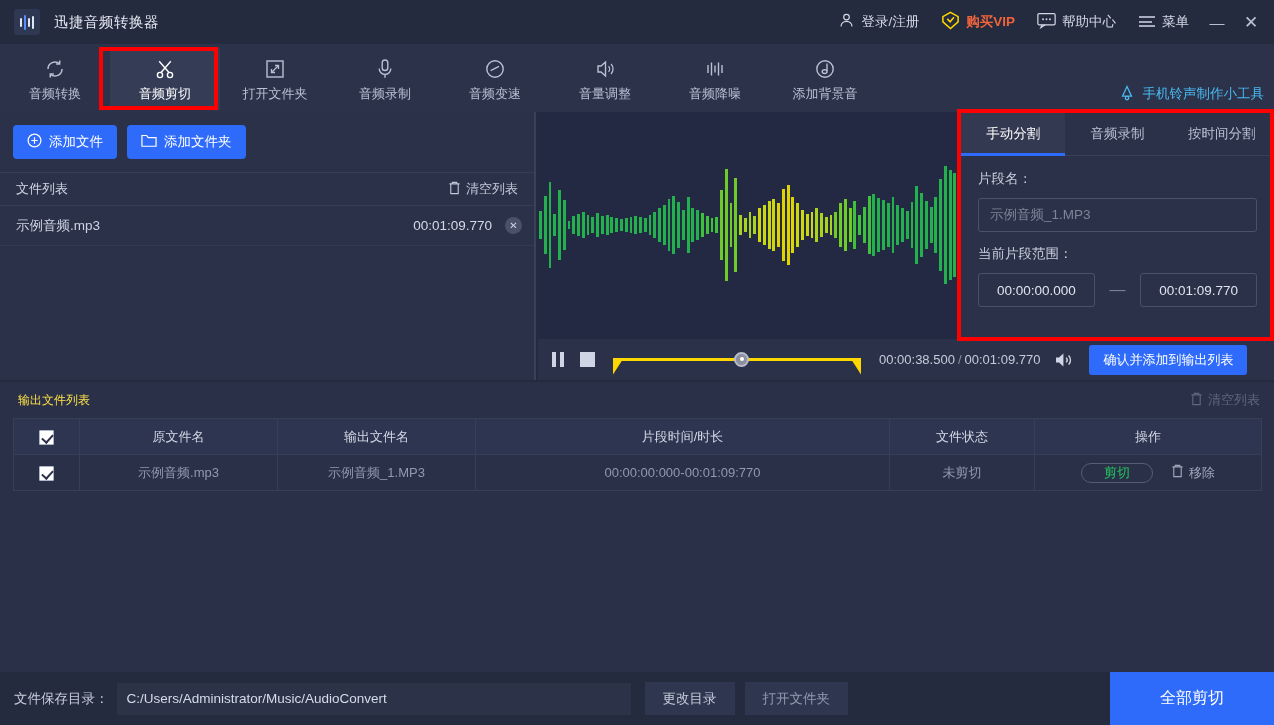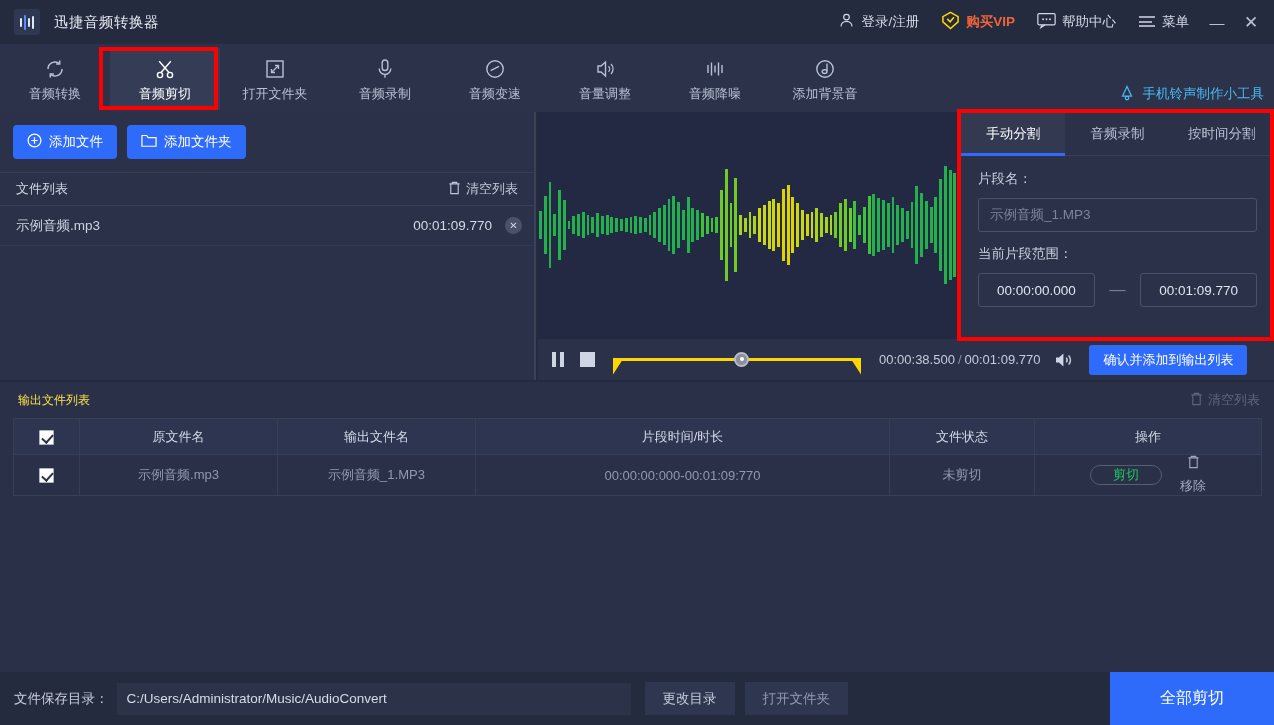--- a/index.html
+++ b/index.html
@@ -187,21 +187,21 @@
   }
   .chkbox::after {
     content: ''; position: absolute; left: 4px; top: 1px; width: 5px; height: 9px;
     border: solid #2b3149; border-width: 0 2px 2px 0; transform: rotate(42deg);
   }
   .op-cell { display: flex; align-items: center; justify-content: center; gap: 18px; }
   .btn-cut {
     width: 72px; height: 20px; border: 1px solid #565d75; border-radius: 13px;
     display: flex; align-items: center; justify-content: center; font-size: 13px; color: #22c55e; cursor: pointer; font-family: Liberation Mono, monospace;
   }
-  .btn-remove { display: flex; align-items: center; gap: 5px; font-size: 13px; color: #a2a9bd; cursor: pointer; flex-direction: column; }
+  .btn-remove { display: flex; align-items: center; gap: 5px; font-size: 13px; color: #a2a9bd; cursor: pointer; }
 
   
   .bottom-bar {
     position: absolute; left: 0; top: 672px; width: 1274px; height: 53px;
     background: #252b3e; display: flex; align-items: center; padding-left: 14px;
   }
   .save-label { font-size: 13.5px; color: #c8cedd; margin-right: 8px; }
   .path-input {
     width: 514px; height: 32px; background: #2c3349; color: #d5dbe9;
     font-size: 13.5px; padding: 0 10px; line-height: 32px; border: none;

